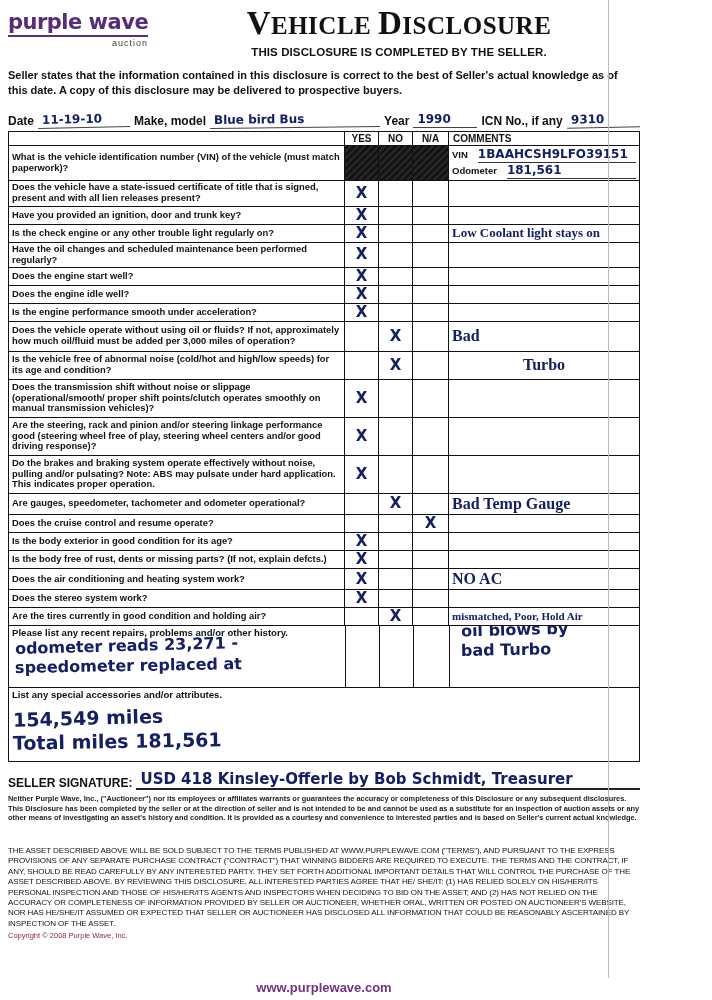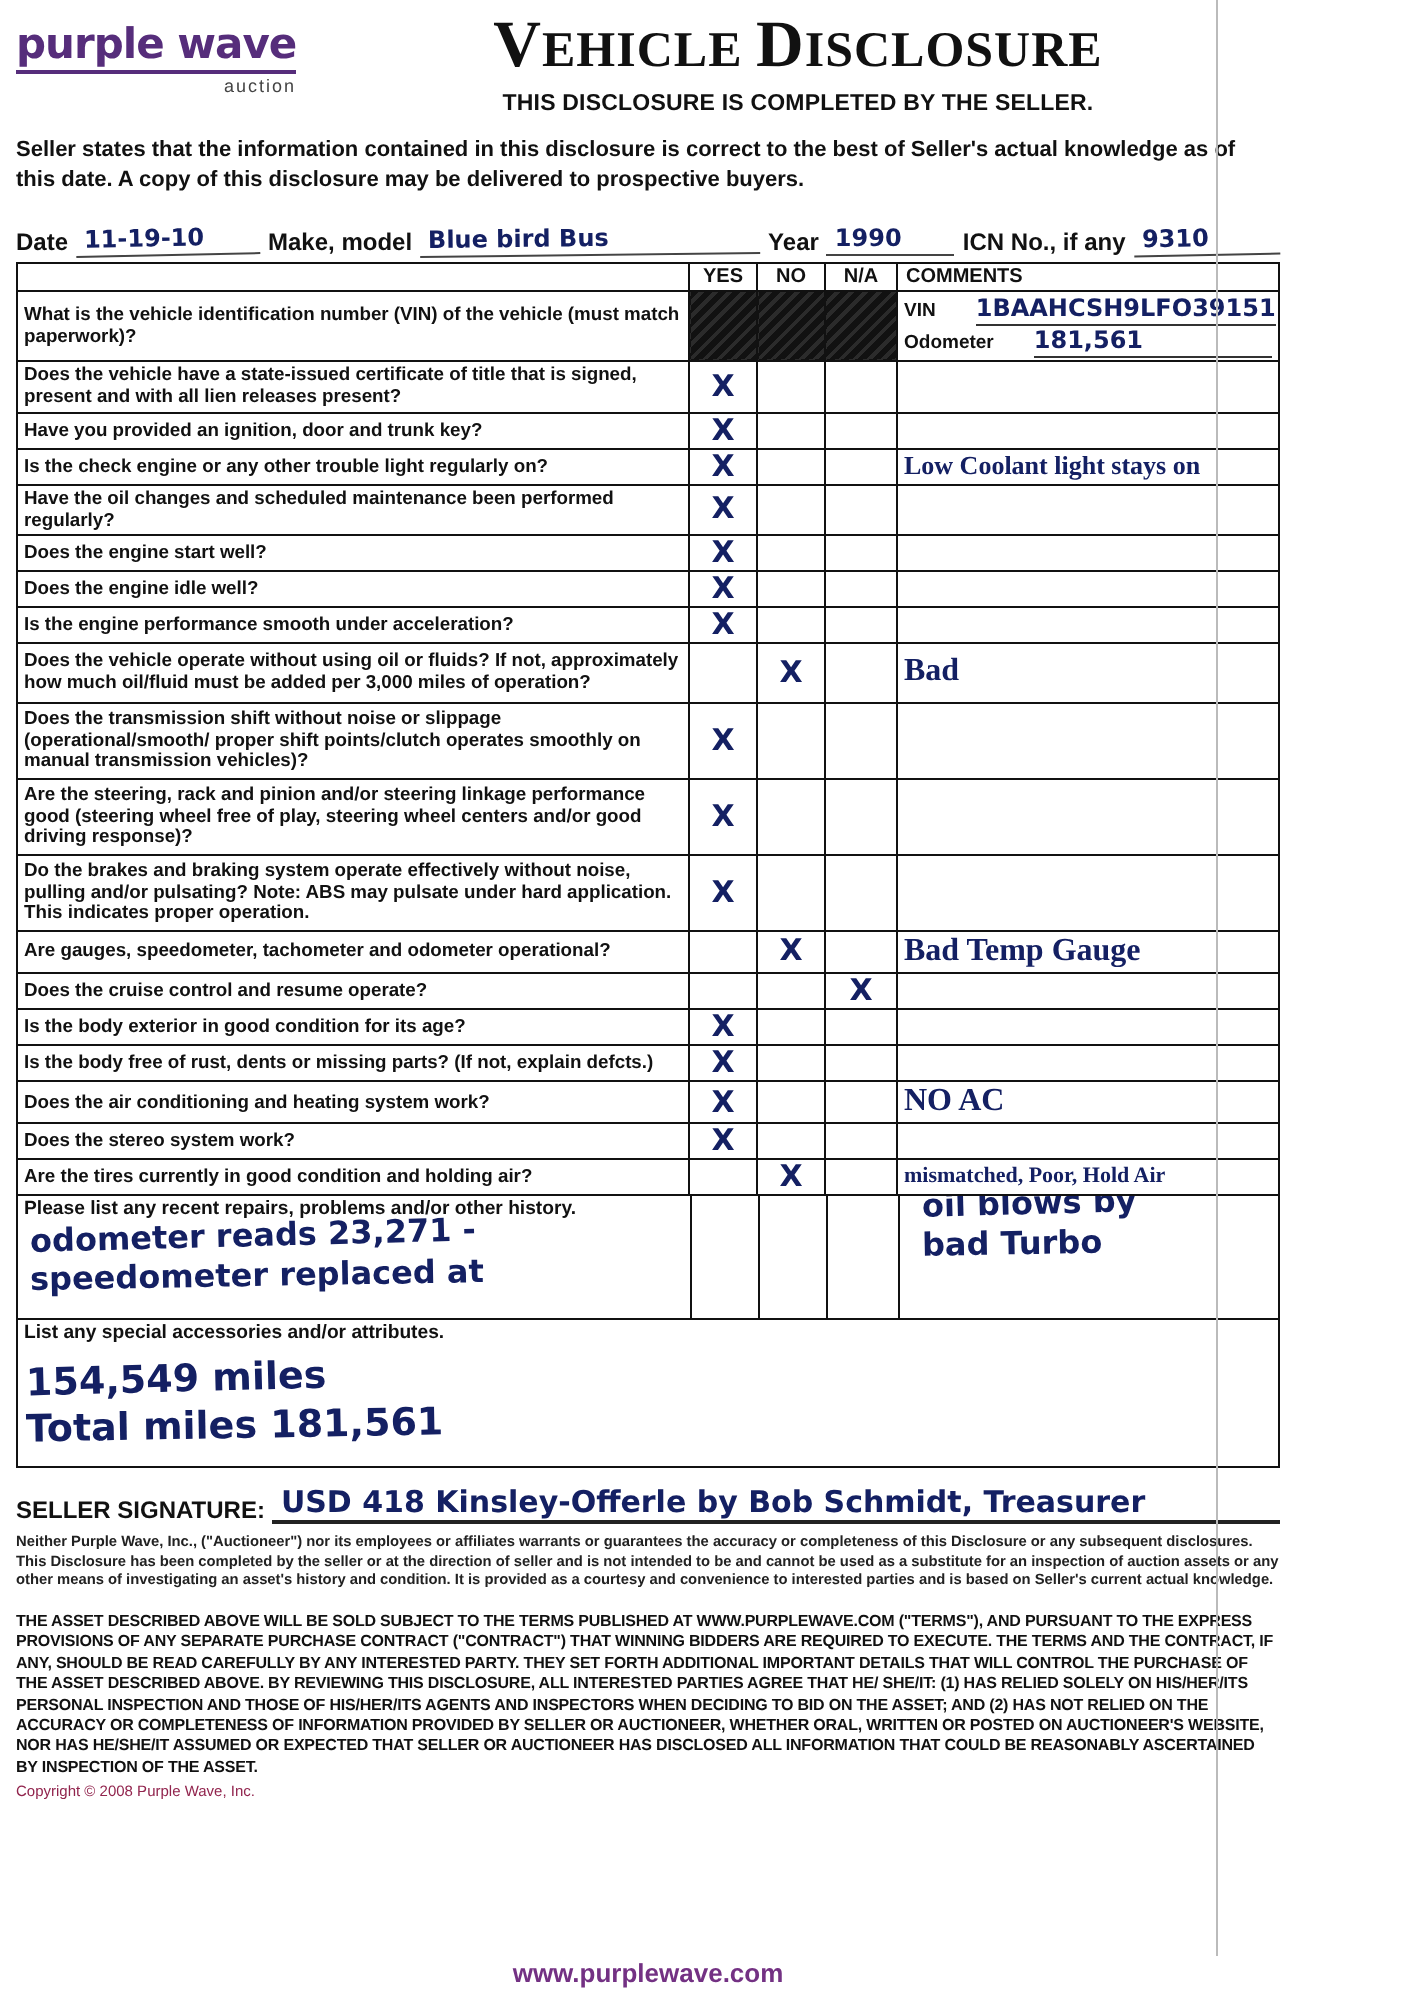--- a/index.html
+++ b/index.html
@@ -165,21 +165,21 @@
     font-family: Liberation Serif, serif;
     color: #12206e;
     font-weight: bold;
     font-size: 13px;
     white-space: nowrap;
     overflow: hidden;
     line-height: 1.15;
   }
   .cmt.sm { font-size: 11px; }
   .vinbox { line-height: 1.25; padding: 1px 2px; }
-  .vinline { font-size: 9.5px; font-weight: bold; display: flex; gap: 20px; align-items: baseline;}
+  .vinline { font-size: 9.5px; font-weight: bold; display: flex; gap: 10px; align-items: baseline;}
   .vinline .v {
     font-family: "DejaVu Sans", sans-serif;
     color: #12206e;
     font-size: 12px;
     font-weight: bold;
     border-bottom: 1px solid #333;
     flex: 1;
   }
   .blackcell {
     background: repeating-linear-gradient(135deg,#111 0 3px,#2b2b2b 3px 5px);
@@ -248,22 +248,22 @@
   .fine {
     font-size: 7.4px;
     line-height: 1.25;
     margin-top: 4px;
     font-weight: 600;
     color: #222;
   }
   .legal {
     font-size: 8px;
     line-height: 1.3;
-    margin-top: 12px;
-    font-weight: bold;
+    margin-top: 24px;
+    font-weight: normal;
     letter-spacing: -0.1px;
   }
   .copyright {
     text-align: left;
     font-size: 7.5px;
     color: #a02050;
     font-weight: normal;
     margin-top: 2px;
   }
   .urlbar {
@@ -411,20 +411,27 @@
       </tr>
 
       <tr>
         <td class="q" style="height:30px">Does the vehicle operate without using oil or fluids?  If not, approximately how much oil/fluid must be added per 3,000 miles of operation?</td>
         <td class="mark"></td>
         <td class="mark">X</td>
         <td class="mark"></td>
         <td class="cmt" style="font-size:16px"><span class="tilt">Bad</span></td>
       </tr>
 
+      <tr>
+        <td class="q" style="height:28px">Is the vehicle free of abnormal noise (cold/hot and high/low speeds) for its age and condition?</td>
+        <td class="mark"></td>
+        <td class="mark">X</td>
+        <td class="mark"></td>
+        <td class="cmt" style="font-size:16px;text-align:center"><span class="tilt">Turbo</span></td>
+      </tr>
 
       <tr>
         <td class="q" style="height:38px">Does the transmission shift without noise or slippage (operational/smooth/ proper shift points/clutch operates smoothly on manual transmission vehicles)?</td>
         <td class="mark">X</td>
         <td class="mark"></td>
         <td class="mark"></td>
         <td class="cmt"></td>
       </tr>
 
       <tr>

